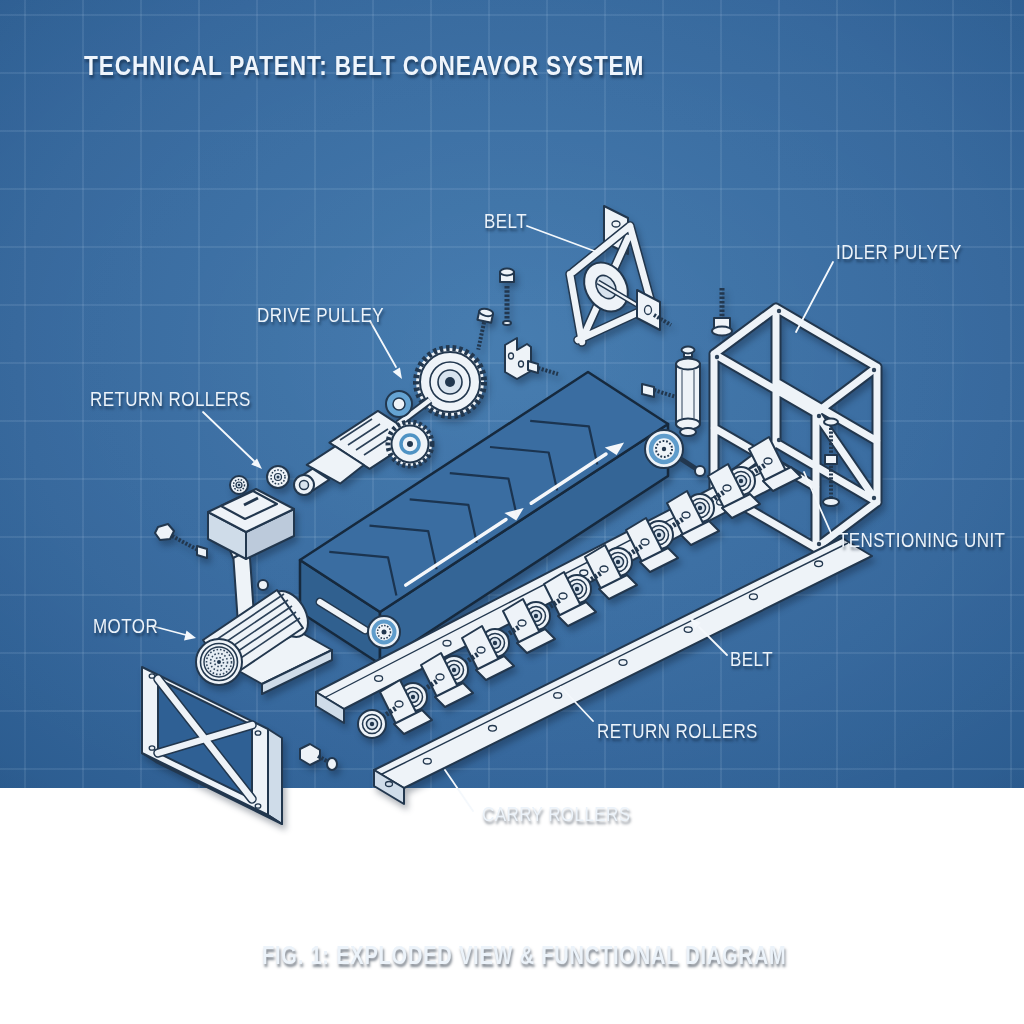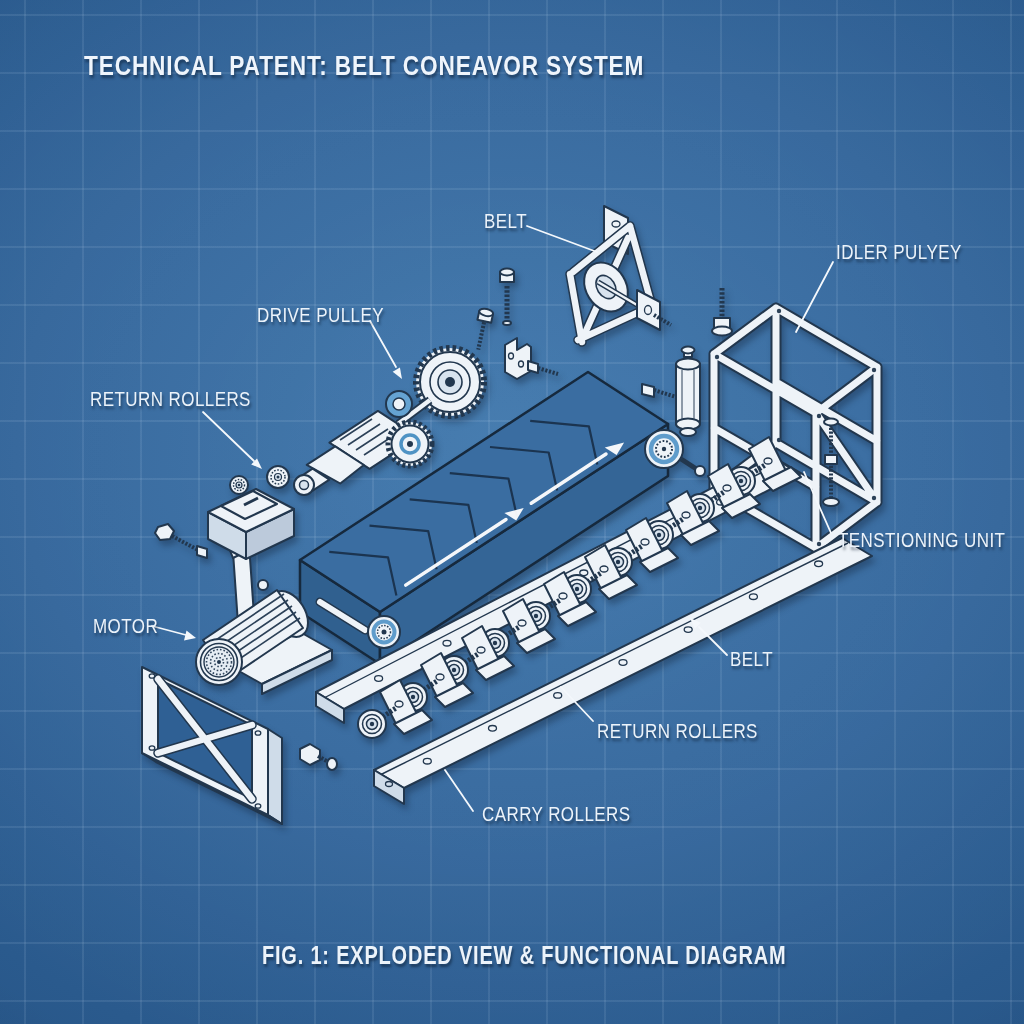--- a/index.html
+++ b/index.html
@@ -1,17 +1,17 @@
 <!DOCTYPE html>
 <html><head>
 <meta charset="utf-8">
 <style>
   html,body{margin:0;padding:0;}
   body{width:1024px;height:1024px;overflow:hidden;font-family:"Liberation Sans",sans-serif;}
-  #stage{position:relative;width:1024px;height:1024px;
+  #stage{position:relative;width:1024px;height:788px;
     background:radial-gradient(1100px 900px at 50% 44%, #4078ad 0%, #35679c 45%, #2a5a8d 72%, #245081 100%);}
   #grid{position:absolute;inset:0;
     background-image:linear-gradient(rgba(210,230,248,.10) 1.5px, transparent 1.5px),
                      linear-gradient(90deg, rgba(210,230,248,.10) 1.5px, transparent 1.5px);
     background-size:58px 58px;background-position:24px 14px;}
   #vignette{position:absolute;inset:0;
     background:radial-gradient(140% 120% at 50% 45%, rgba(255,255,255,0.04) 0%, transparent 55%, rgba(8,22,40,.30) 100%);}
   svg{position:absolute;left:0;top:0;}
   #machinery{filter:drop-shadow(3px 5px 3px rgba(8,22,40,.32));}
   .txt{position:absolute;color:#ecf3fa;white-space:nowrap;transform-origin:0 0;

